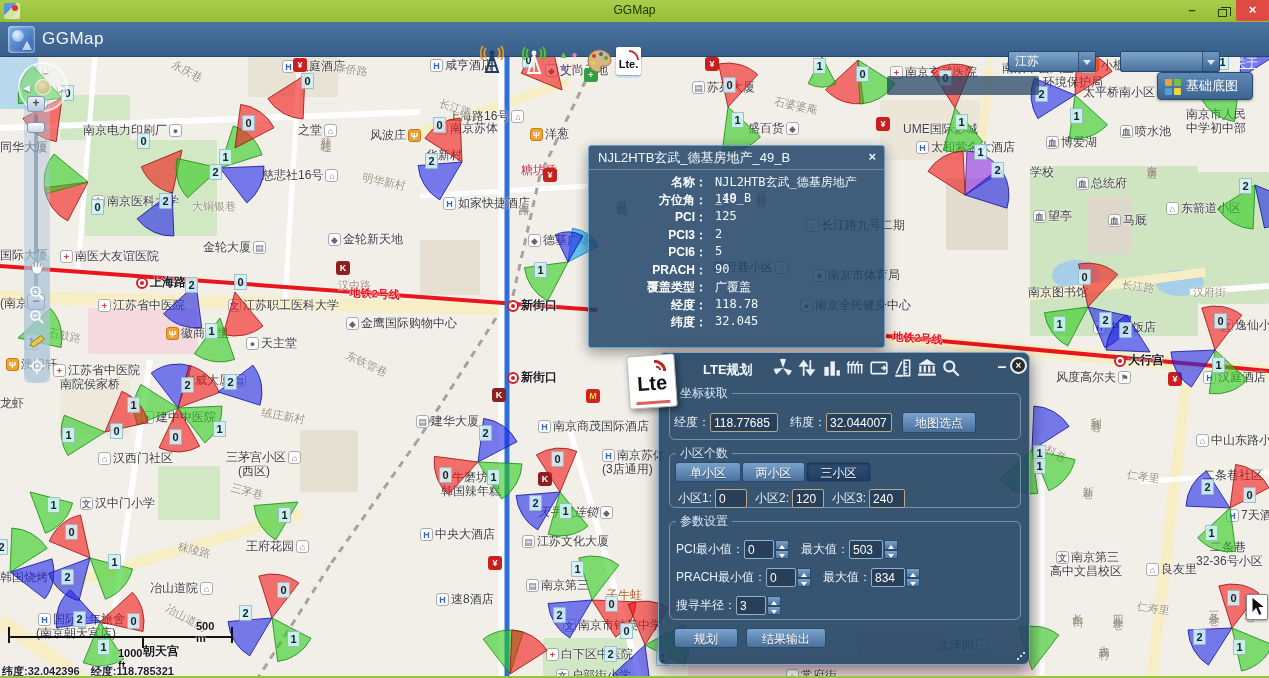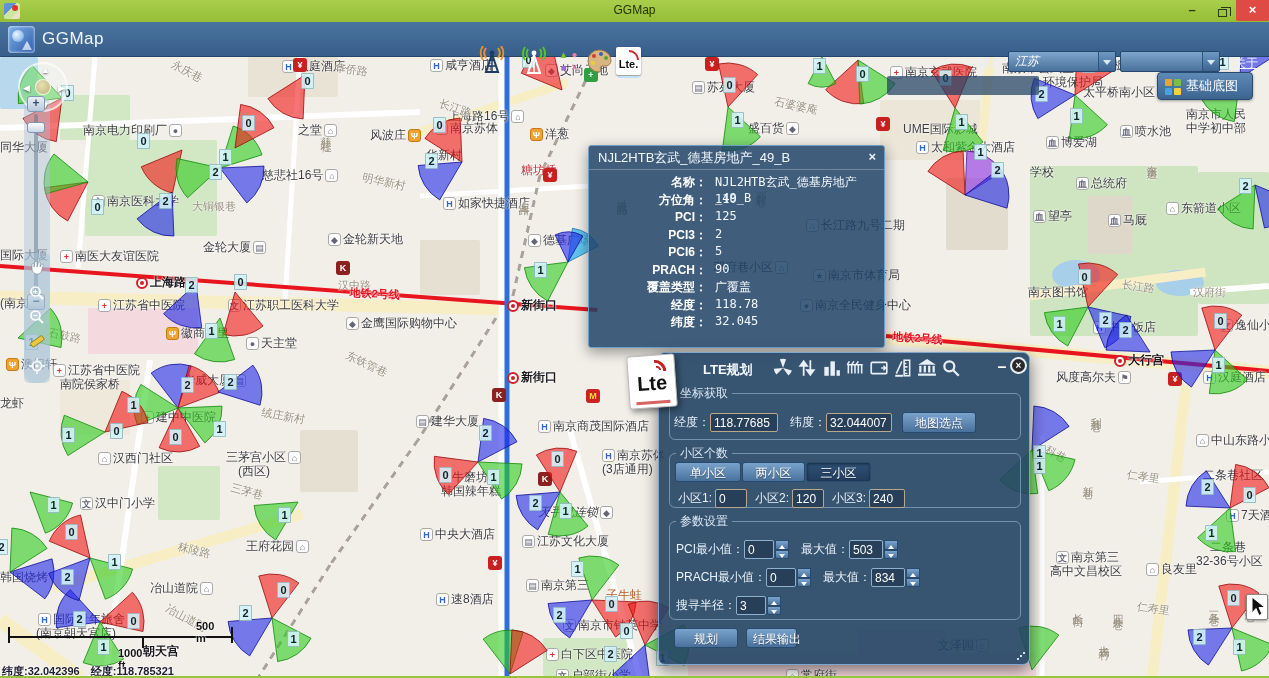--- a/index.html
+++ b/index.html
@@ -1060,21 +1060,21 @@
         <input class="tin tin2" style="width: 30px;" readonly="" value="3">
         <span class="spin">
             <i class="su"></i>
             <i class="sd"></i>
           </span>
       </div>
     </fieldset>
 
     <div class="frow" style="left:15px;top:275px;">
       <button class="btn" style="width:64px;">规划</button>
-      <button class="btn" style="width:51px;margin-left:8px;">结果输出</button>
+      <button class="btn" style="width:80px;margin-left:8px;">结果输出</button>
     </div>
     <div class="grip"></div>
   </div>
 
   <div class="titlebar">
     <span class="appicon"></span>
     <div class="ttl">GGMap</div>
     <div class="winbtn wmin">–</div>
     <div class="winbtn wmax"><i></i></div>
     <div class="winbtn wclose">×</div>
@@ -1112,21 +1112,21 @@
           <path d="M13 2a11 11 0 1 0 0 22c2 0 2.5-1.4 1.6-2.8-.9-1.4-.3-3.2 2.4-3.2H20a5.5 5.5 0 0 0 5-5.5C24.5 6 19.4 2 13 2z" fill="#d8b581" stroke="#9a7a4a"></path>
           <circle cx="8" cy="8" r="2" fill="#d8392e"></circle>
           <circle cx="15" cy="6" r="2" fill="#3a62b8"></circle>
           <circle cx="20" cy="10" r="2" fill="#53a53a"></circle>
           <circle cx="7" cy="15" r="2" fill="#e8d23a"></circle>
         </svg>
     </div>
     <div class="lteicon">Lte.</div>
     <div class="lteactive"></div>
     <span class="cityarea">城市</span>
-    <div class="drop" style="left:1008px;width:108px;font-style:italic;">
+    <div class="drop" style="left:1008px;width:88px;">
       <span>江苏</span>
       <span class="arr"></span>
     </div>
     <div class="drop" style="left:1120px;width:100px;">
       <span></span>
       <span class="arr"></span>
     </div>
     <span class="about">关于</span>
   </div>
 

